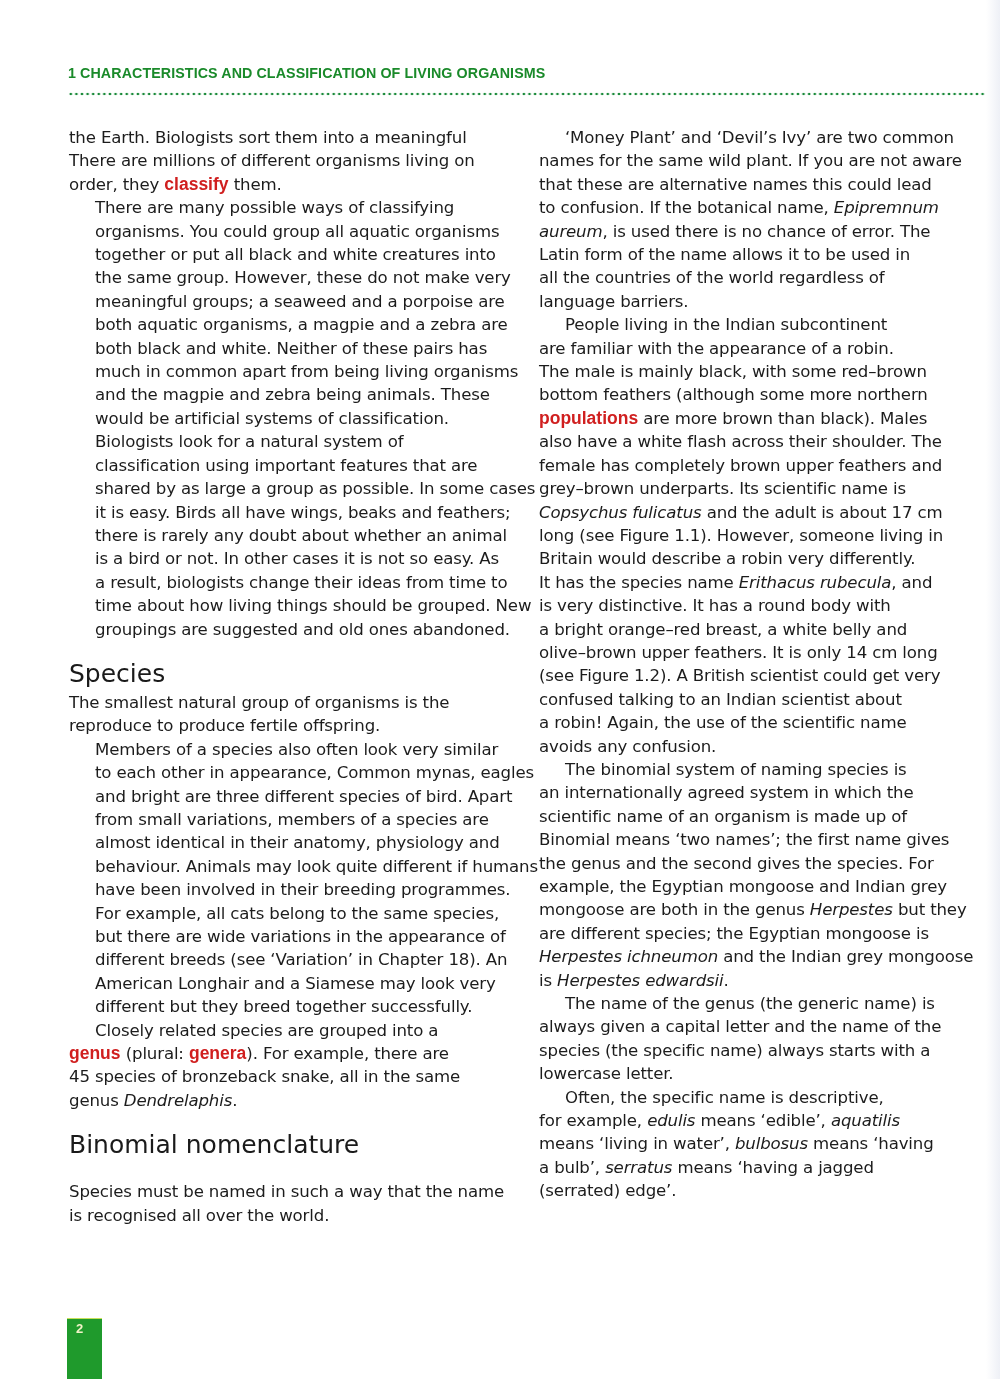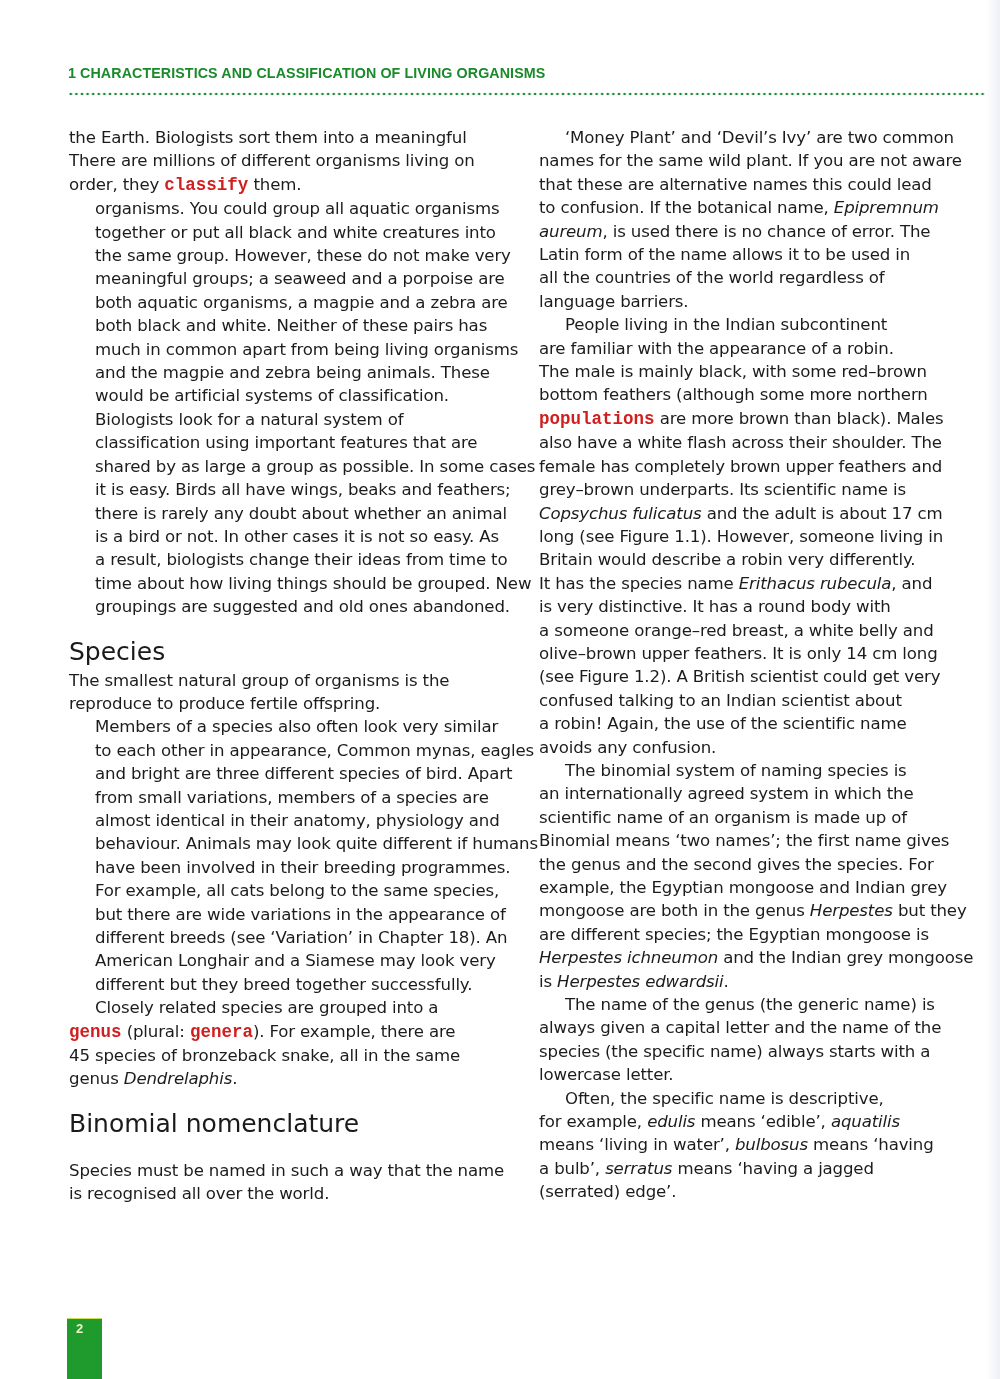--- a/index.html
+++ b/index.html
@@ -28,21 +28,21 @@
   .col {
     position: absolute; top: 126px;
     font-size: 16.6px; line-height: 23.4px;
     letter-spacing: -0.15px;
   }
   .col-left { left: 69px; width: 450px; }
   .col-right { left: 539px; width: 450px; }
   .col p { margin: 0; }
   .col p.indent { text-indent: 26px; }
   .col .line { display: block; white-space: nowrap; }
-  .kw { color: #d01f1f; font-weight: bold; font-family: Liberation Mono, monospace; font-size: 17.5px; letter-spacing: 0; }
+  .kw { color: #d01f1f; font-weight: bold; font-family: Liberation Sans, sans-serif; font-size: 17.5px; letter-spacing: 0; }
   .it { font-style: italic; }
   h2.section {
     margin: 0; font-weight: normal;
     font-size: 25px; line-height: 30px; letter-spacing: 0;
     color: #1a1a1a;
   }
   h2.sec-species { margin-top: 18px; margin-bottom: 2px; }
   h2.sec-binomial { margin-top: 18px; margin-bottom: 20px; }
   .page-tab {
     position: absolute; left: 67px; top: 1318px; width: 35px; height: 61px;
@@ -65,20 +65,21 @@
 
 <div class="col col-left">
 
   <p>
     <span class="line">the Earth. Biologists sort them into a meaningful</span>
     <span class="line">There are millions of different organisms living on</span>
     <span class="line"><span>order, they </span><span class="kw">classify</span><span> them.</span></span>
   </p>
 
   <p class="indent">
+    <span class="line">There are many possible ways of classifying</span>
     <span class="line">organisms. You could group all aquatic organisms</span>
     <span class="line">together or put all black and white creatures into</span>
     <span class="line">the same group. However, these do not make very</span>
     <span class="line">meaningful groups; a seaweed and a porpoise are</span>
     <span class="line">both aquatic organisms, a magpie and a zebra are</span>
     <span class="line">both black and white. Neither of these pairs has</span>
     <span class="line">much in common apart from being living organisms</span>
     <span class="line">and the magpie and zebra being animals. These</span>
     <span class="line">would be artificial systems of classification.</span>
   </p>
@@ -152,21 +153,21 @@
     <span class="line" style="text-indent:0">bottom feathers (although some more northern</span>
     <span class="line" style="text-indent:0"><span class="kw">populations</span><span> are more brown than black). Males</span></span>
     <span class="line" style="text-indent:0">also have a white flash across their shoulder. The</span>
     <span class="line" style="text-indent:0">female has completely brown upper feathers and</span>
     <span class="line" style="text-indent:0">grey–brown underparts. Its scientific name is</span>
     <span class="line" style="text-indent:0"><span class="it">Copsychus fulicatus</span><span> and the adult is about 17 cm</span></span>
     <span class="line" style="text-indent:0">long (see Figure 1.1). However, someone living in</span>
     <span class="line" style="text-indent:0">Britain would describe a robin very differently.</span>
     <span class="line" style="text-indent:0"><span>It has the species name </span><span class="it">Erithacus rubecula</span><span>, and</span></span>
     <span class="line" style="text-indent:0">is very distinctive. It has a round body with</span>
-    <span class="line" style="text-indent:0">a someone orange–red breast, a white belly and</span>
+    <span class="line" style="text-indent:0">a bright orange–red breast, a white belly and</span>
     <span class="line" style="text-indent:0">olive–brown upper feathers. It is only 14 cm long</span>
     <span class="line" style="text-indent:0">(see Figure 1.2). A British scientist could get very</span>
     <span class="line" style="text-indent:0">confused talking to an Indian scientist about</span>
     <span class="line" style="text-indent:0">a robin! Again, the use of the scientific name</span>
     <span class="line" style="text-indent:0">avoids any confusion.</span>
   </p>
 
   <p class="indent">
     <span class="line">The binomial system of naming species is</span>
     <span class="line" style="text-indent:0">an internationally agreed system in which the</span>

